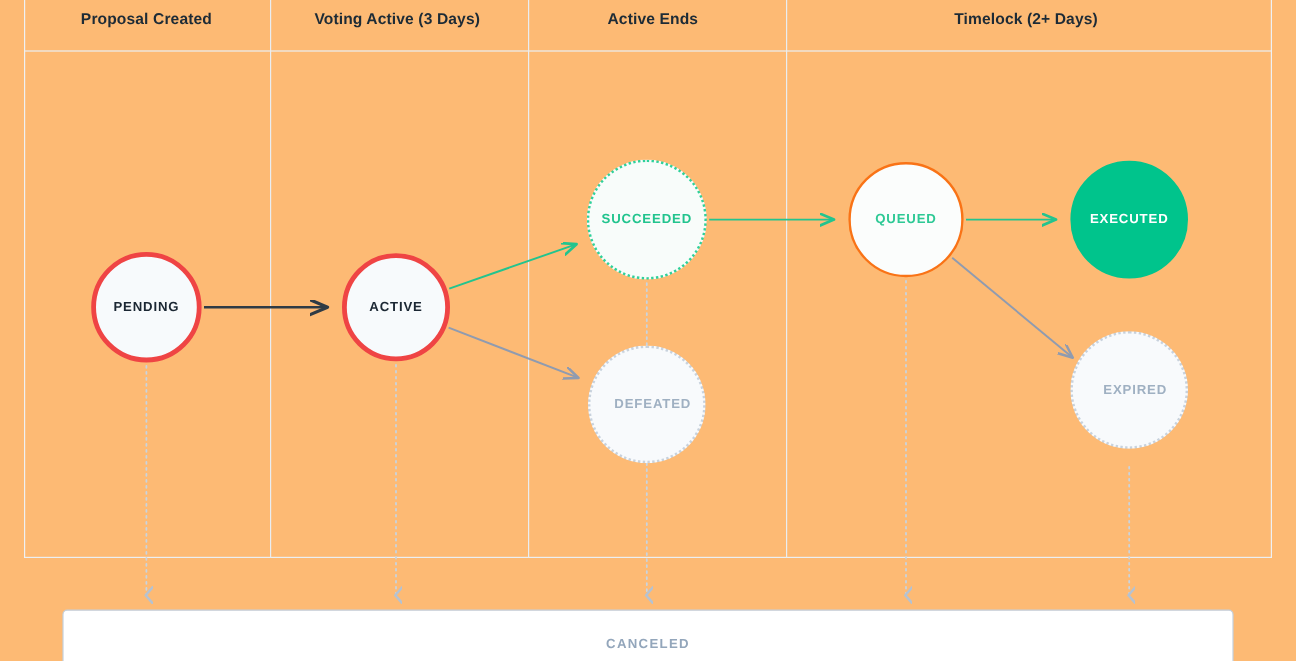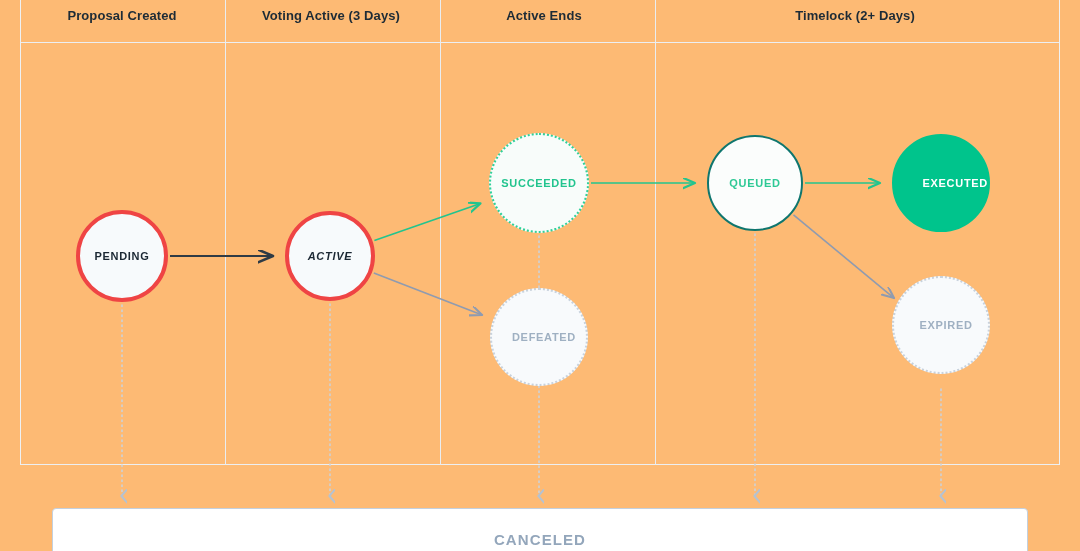--- a/index.html
+++ b/index.html
@@ -99,28 +99,27 @@
   .node.state-neutral .node-label { color: #1b2733; }
 
   .node.state-success-dotted {
     background: #f8fcfa;
     border: 2px dotted #2fd19b;
   }
   .node.state-success-dotted .node-label { color: #22c48e; }
 
   .node.state-success-solid {
     background: #fbfdfc;
-    border: 2px solid #0f766e;
+    border: 2px solid #f97316;
   }
   .node.state-success-solid .node-label { color: #2ec995; }
 
   .node.state-success-filled {
     background: #00c48c;
     border: 2px solid #00c48c;
-    justify-content: flex-end;
   }
   .node.state-success-filled .node-label { color: #ffffff; }
 
   .node.state-muted-dotted {
     background: #f8fafc;
     border: 2px dotted #c8d2dd;
   }
   .node.state-muted-dotted .node-label { color: #9fb0c2; margin-left: 10px; }
 
   
@@ -133,21 +132,21 @@
     box-sizing: border-box;
     border: 1px solid #c3d0de;
     border-radius: 4px;
     background: #ffffff;
     display: flex;
     align-items: flex-start;
     justify-content: center;
     padding-top: 22px;
   }
   .canceled-label {
-    font-size: 15px;
+    font-size: 11px;
     font-weight: bold;
     letter-spacing: 1.1px;
     color: #93a6bb;
   }
 </style>
 </head>
 <body>
 
 <div id="stage">
 
@@ -197,21 +196,21 @@
         <line x1="539" y1="236" x2="539" y2="496" stroke="#c8d4e0" stroke-width="1.5" stroke-dasharray="1.5 3.5" stroke-linecap="round" marker-end="url(#ah-dot)"></line>
         <line x1="755" y1="234" x2="755" y2="496" stroke="#c8d4e0" stroke-width="1.5" stroke-dasharray="1.5 3.5" stroke-linecap="round" marker-end="url(#ah-dot)"></line>
         <line x1="941" y1="389" x2="941" y2="496" stroke="#c8d4e0" stroke-width="1.5" stroke-dasharray="1.5 3.5" stroke-linecap="round" marker-end="url(#ah-dot)"></line>
       </g>
   </svg>
 
   <div id="nodes-layer">
       <div class="node state-neutral" style="left: 76px; top: 210px; width: 92px; height: 92px;">
         <span class="node-label">PENDING</span>
       </div>
-      <div class="node state-neutral" style="left: 285px; top: 211px; width: 90px; height: 90px; font-style: italic;">
+      <div class="node state-neutral" style="left: 285px; top: 211px; width: 90px; height: 90px;">
         <span class="node-label">ACTIVE</span>
       </div>
       <div class="node state-success-dotted" style="left: 489px; top: 133px; width: 100px; height: 100px;">
         <span class="node-label">SUCCEEDED</span>
       </div>
       <div class="node state-muted-dotted" style="left: 490px; top: 288px; width: 98px; height: 98px;">
         <span class="node-label">DEFEATED</span>
       </div>
       <div class="node state-success-solid" style="left: 707px; top: 135px; width: 96px; height: 96px;">
         <span class="node-label">QUEUED</span>

